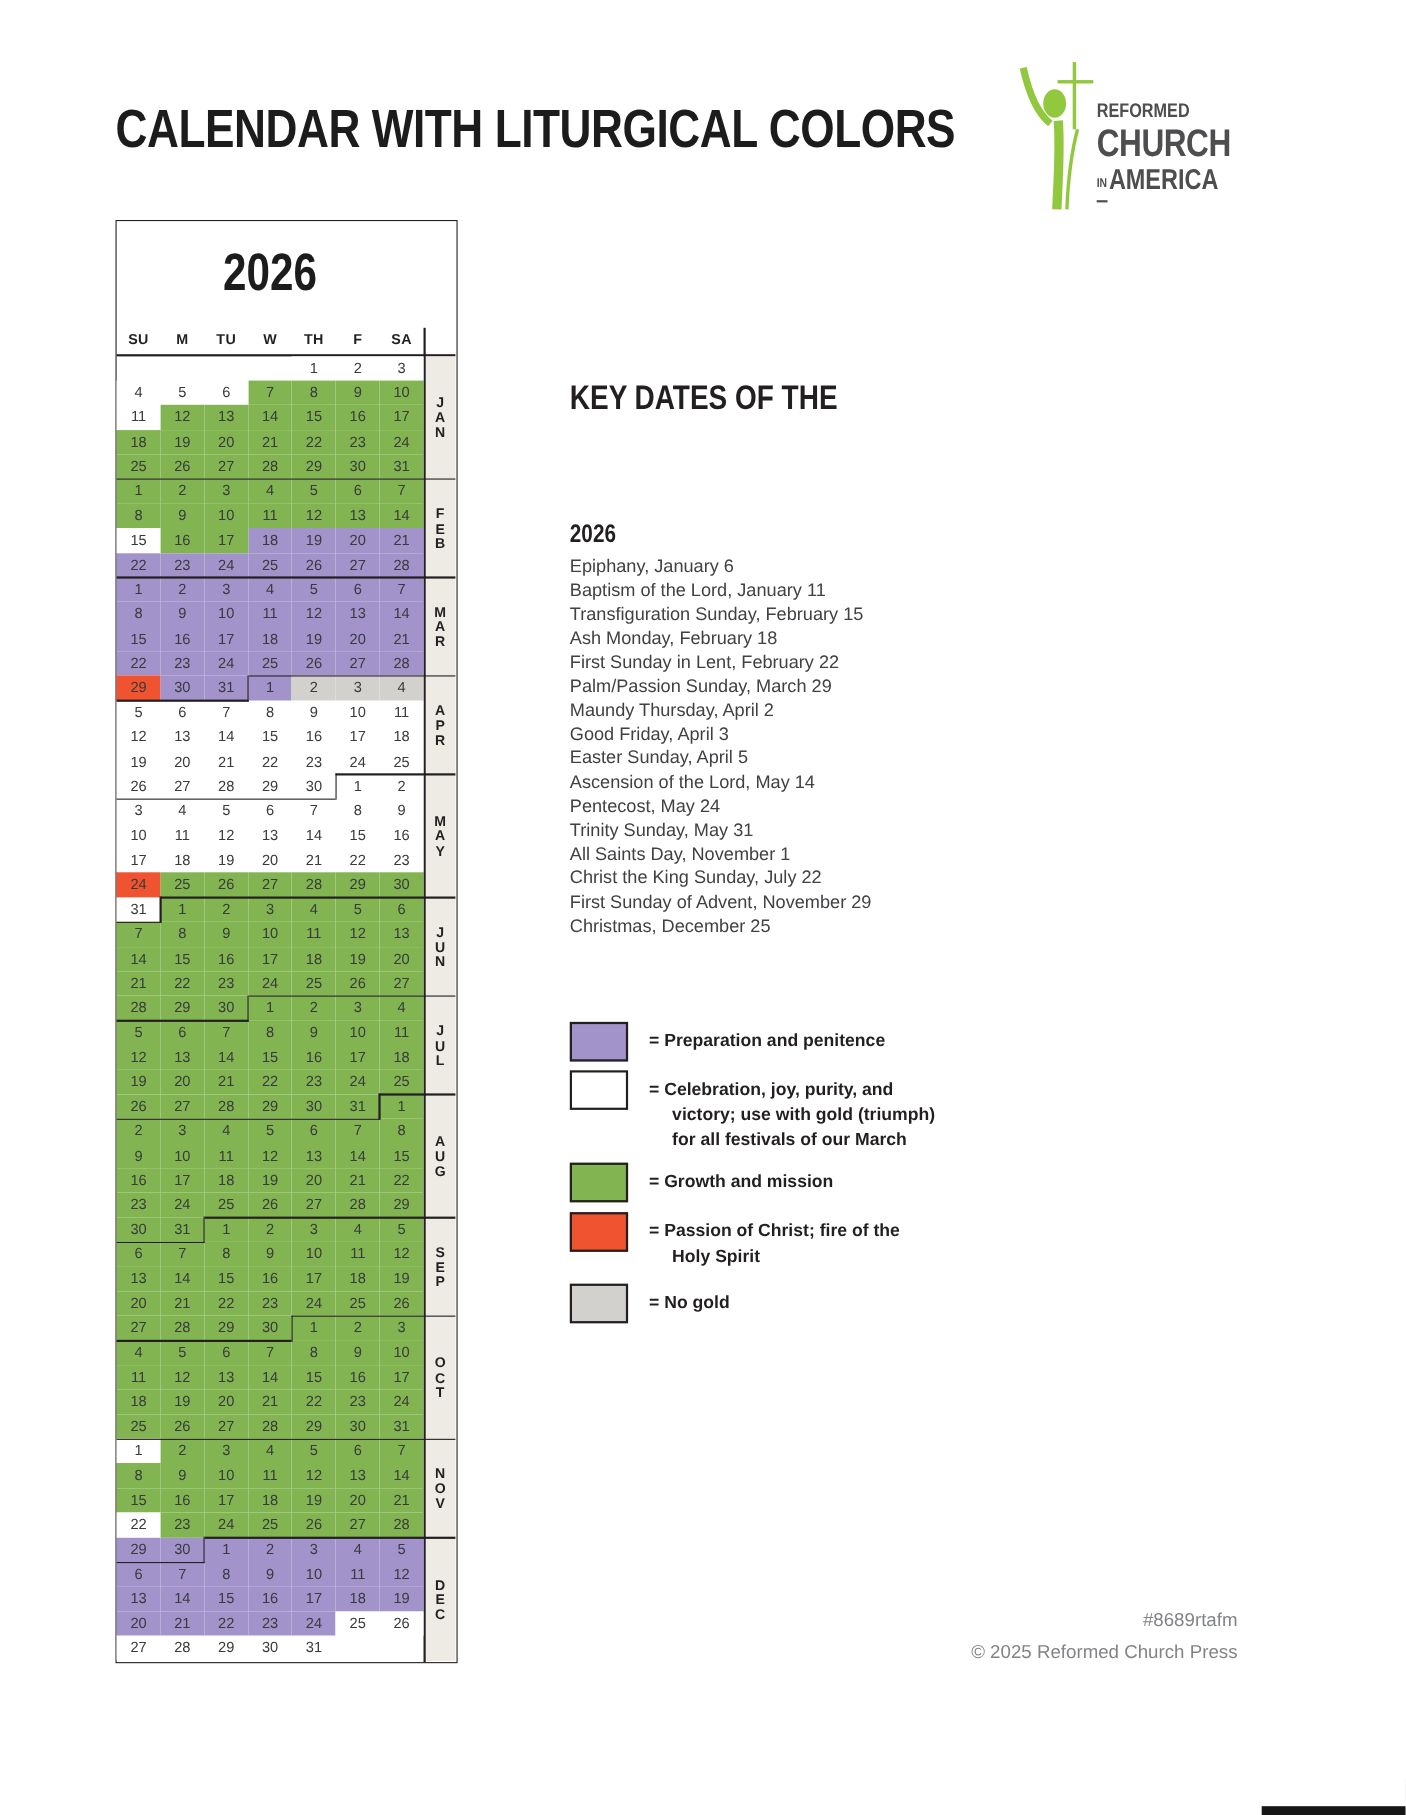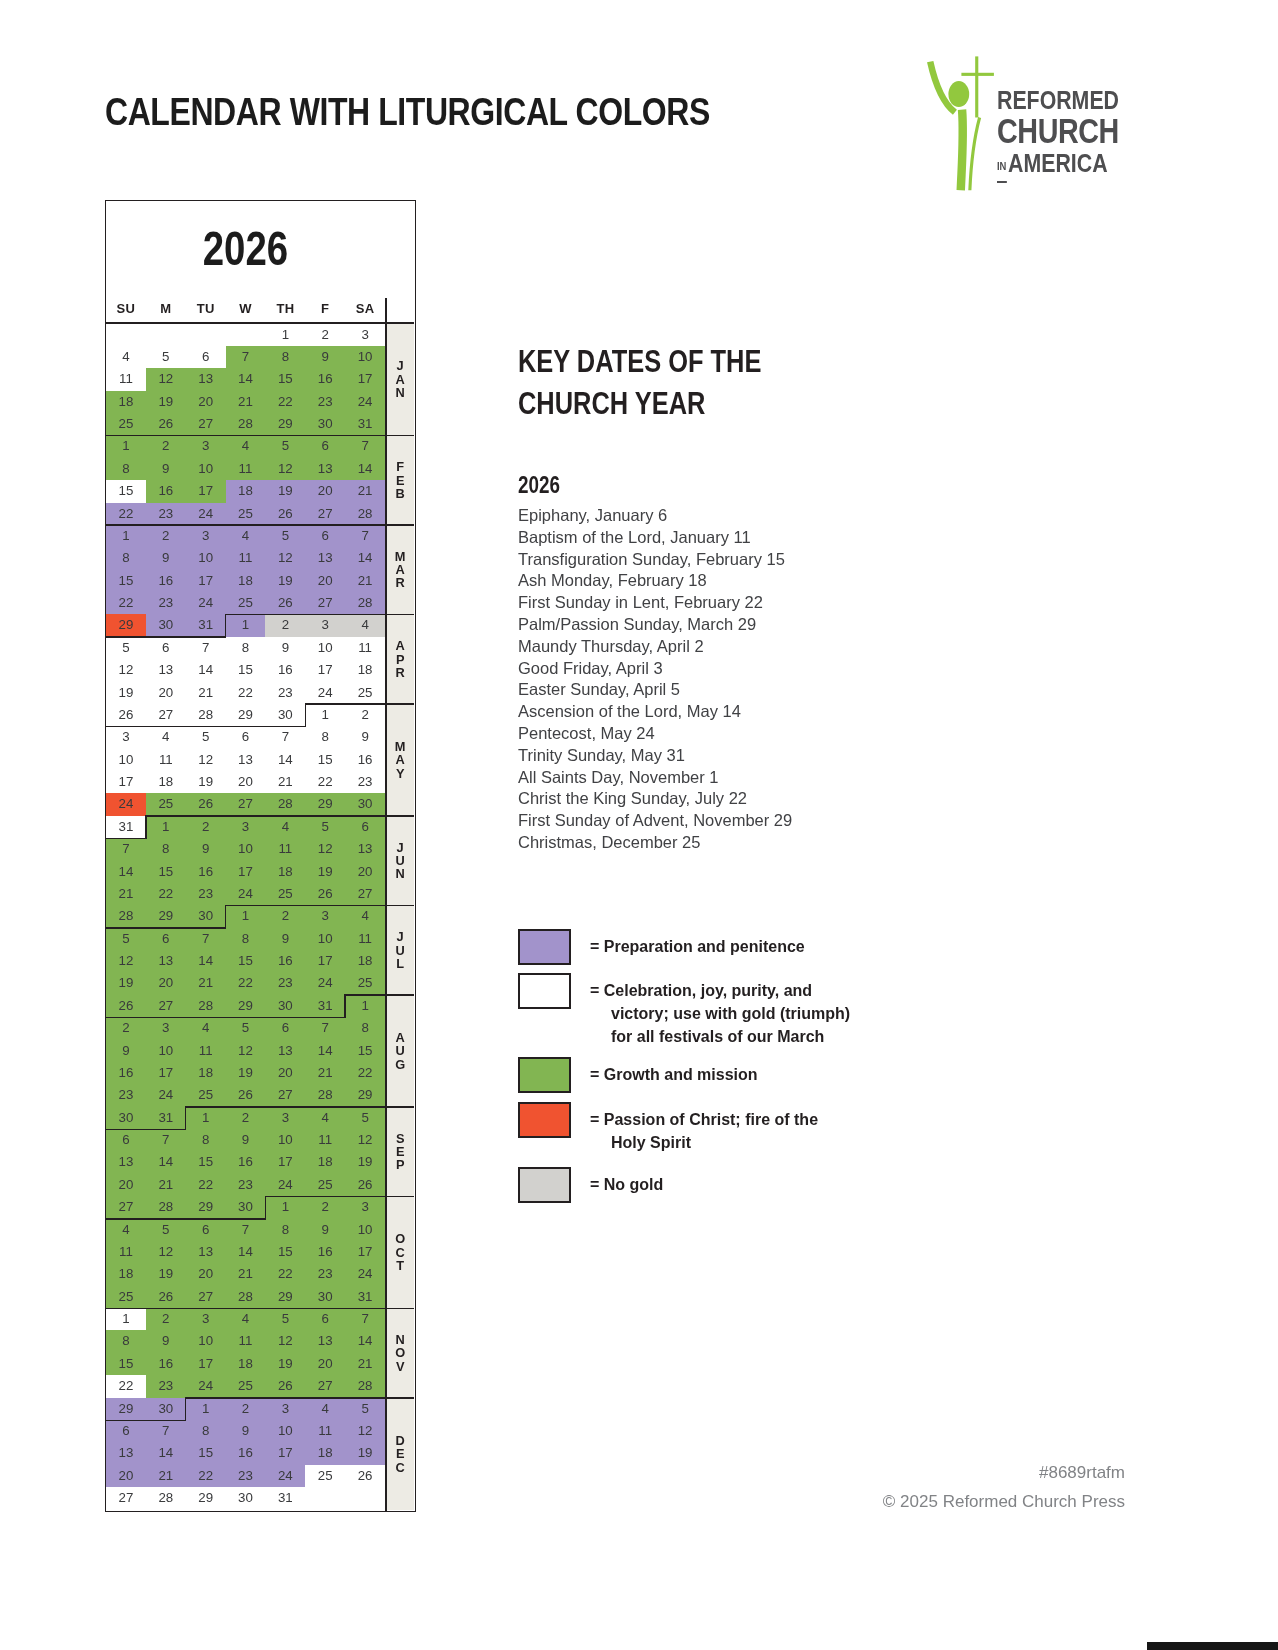--- a/index.html
+++ b/index.html
@@ -2,27 +2,27 @@
 <html><head>
 <meta charset="utf-8">
 <style>
   * { margin:0; padding:0; box-sizing:border-box; }
   body { background:#e8e8e8; font-family:"Liberation Sans", sans-serif; }
   #page { position:relative; width:1278px; height:1650px; background:#ffffff; overflow:hidden; margin:0 auto; }
 
   .cond { display:inline-block; transform:scaleX(0.82); transform-origin:0 50%; white-space:nowrap; }
   .cond-c { display:inline-block; transform:scaleX(0.80); transform-origin:50% 50%; white-space:nowrap; }
 
-  #page-title { position:absolute; left:105px; top:90px; font-size:39px; font-weight:bold; color:#1c1c1c; letter-spacing:-0.5px; }
+  #page-title { position:absolute; left:105px; top:90px; font-size:49px; font-weight:bold; color:#1c1c1c; letter-spacing:-0.5px; }
 
   
   #logo { position:absolute; left:925px; top:55px; width:215px; height:140px; }
   #logo-icon { position:absolute; left:0; top:0; }
   #logo-text { position:absolute; left:72px; top:32px; color:#4e4e50; }
-  .logo-l1 { font-size:26px; font-weight:bold; line-height:27px; }
+  .logo-l1 { font-size:18px; font-weight:bold; line-height:27px; }
   .logo-l2 { font-size:35px; font-weight:bold; line-height:34px; letter-spacing:-0.5px; }
   .logo-l3 { font-size:26px; font-weight:bold; line-height:30px; }
   .logo-in { display:inline-block; font-size:11.5px; font-weight:bold; border-bottom:2px solid #4e4e50; margin-right:2px; transform:translateY(-2px); }
 
   
   #cal-box { position:absolute; left:105px; top:200px; width:311px; height:1312px; border:1.6px solid #231f20; background:#fff; }
   #cal-year { position:absolute; left:0; top:20px; width:279px; text-align:center; font-size:48px; font-weight:bold; color:#1c1c1c; }
   #cal-day-headers { position:absolute; left:0; top:97px; width:279px; height:24px; display:flex; }
   #cal-day-headers span { flex:1; text-align:center; font-size:13px; font-weight:bold; color:#231f20; letter-spacing:0.3px; line-height:22px; }
   #cal-header-line { position:absolute; left:0; top:121px; width:307.8px; height:1.6px; background:#231f20; }
@@ -658,21 +658,20 @@
         <div class="mline" style="left: 0px; top: 894.49px; width: 159.429px; height: 1.5px; background: rgb(35, 31, 32);"></div>
         <div class="mline" style="left: 158.679px; top: 872.109px; width: 1.5px; height: 23.881px; background: rgb(35, 31, 32);"></div>
         <div class="mline" style="left: 79.7143px; top: 1073.54px; width: 228.086px; height: 1.5px; background: rgb(35, 31, 32);"></div>
         <div class="mline" style="left: 0px; top: 1095.92px; width: 79.7143px; height: 1.5px; background: rgb(35, 31, 32);"></div>
         <div class="mline" style="left: 78.9643px; top: 1073.54px; width: 1.5px; height: 23.881px; background: rgb(35, 31, 32);"></div>
       </div>
   </div>
 
   <div id="key-heading">
     <div><span class="cond">KEY DATES OF THE</span></div>
-    <div><span class="cond">CHURCH YEAR</span></div>
   </div>
   <div id="key-year"><span class="cond">2026</span></div>
   <div id="key-list">
       <div>Epiphany, January 6</div>
       <div>Baptism of the Lord, January 11</div>
       <div>Transfiguration Sunday, February 15</div>
       <div>Ash Monday, February 18</div>
       <div>First Sunday in Lent, February 22</div>
       <div>Palm/Passion Sunday, March 29</div>
       <div>Maundy Thursday, April 2</div>

